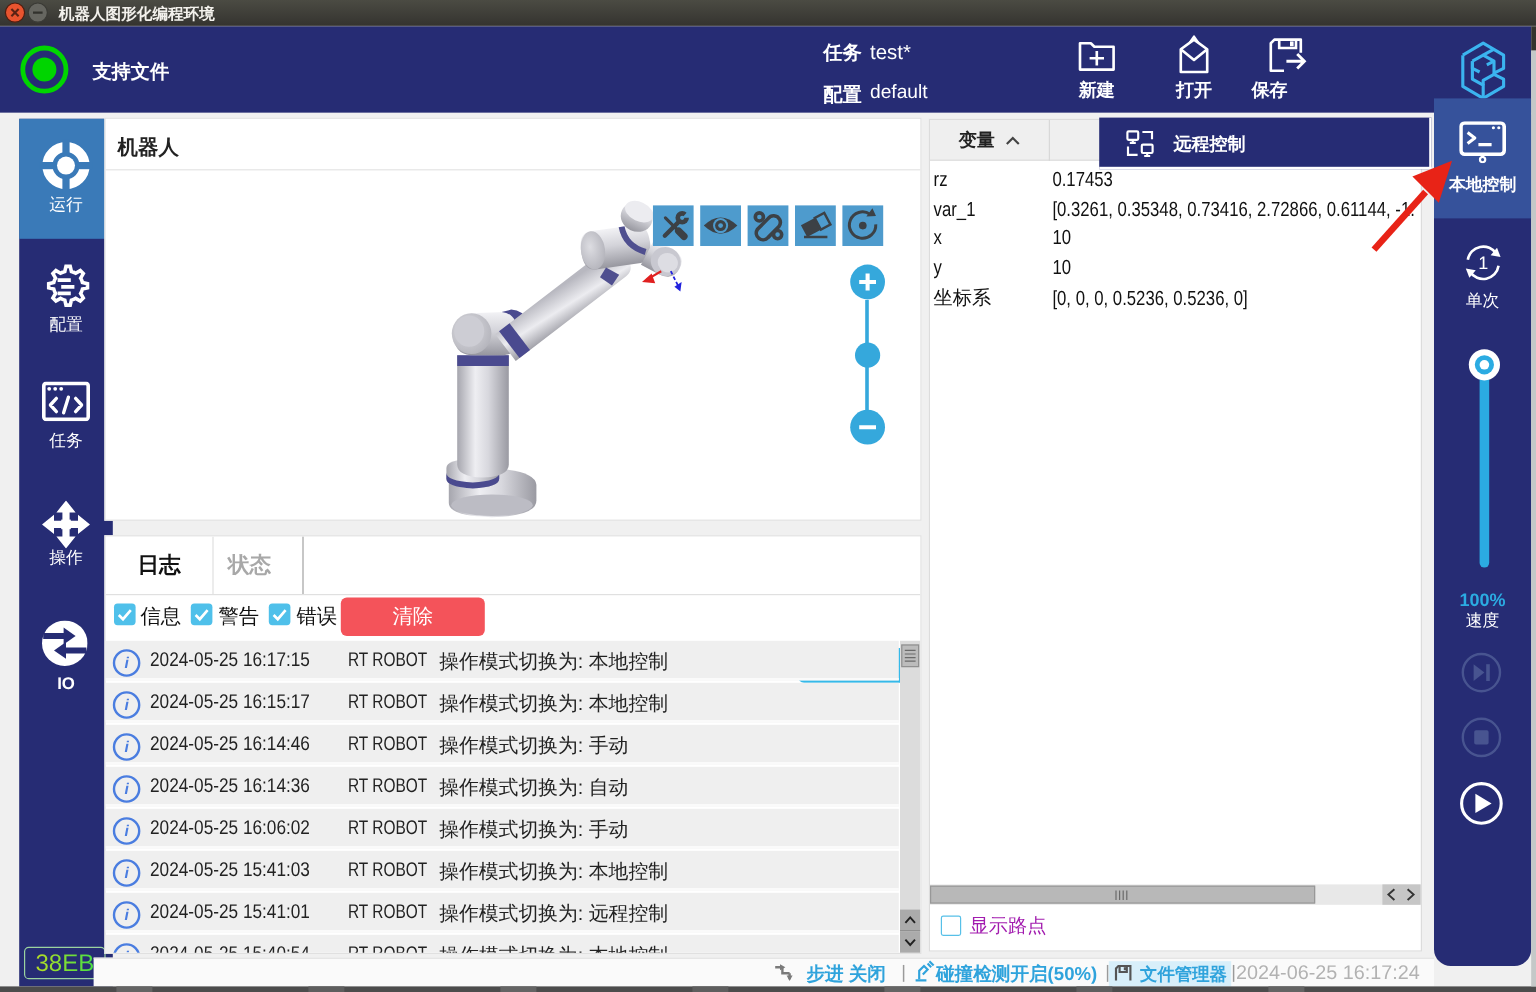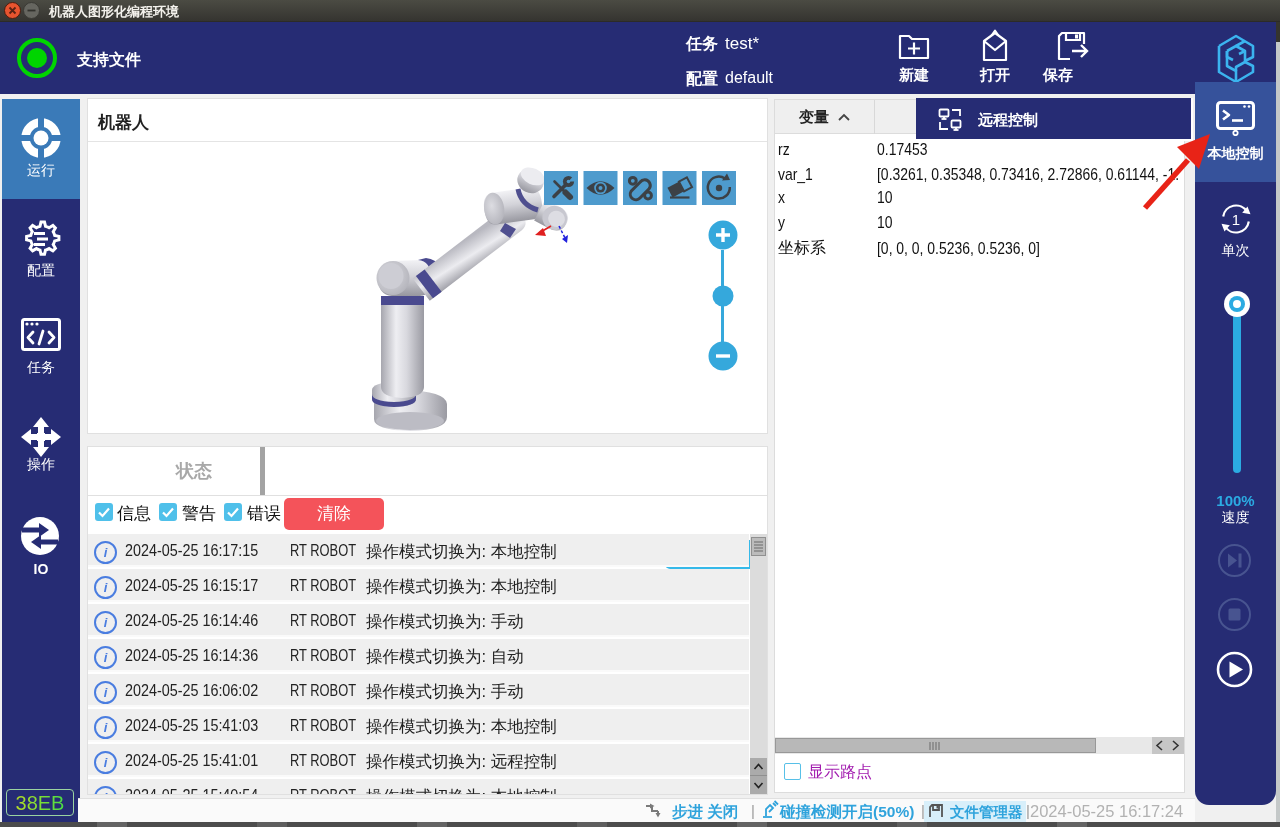--- a/index.html
+++ b/index.html
@@ -66,21 +66,21 @@
       <path d="M19 49 L36 39 L36 33 L28 29 L19 34 L19 38"></path>
       <path d="M19 13 L28 8"></path>
       <path d="M10 18 L10 24 L16 27"></path>
       <path d="M28 18 L22 21"></path>
     </g>
   </svg>
 </div>
 
 <div class="abs" style="left:0;top:94px;width:1276px;height:5px;background:#f1f1f1;"></div>
 
-<div class="abs navy" style="left:2px;top:99px;width:78px;height:723px;">
+<div class="abs navy" style="left:16px;top:99px;width:78px;height:723px;">
   <div class="abs" style="left:0;top:0;width:78px;height:100px;background:#3a7ab8;"></div>
 
   <svg class="abs" style="left:17px;top:17px;" width="44" height="44" viewBox="0 0 44 44">
     <circle cx="22" cy="22" r="15.5" stroke="#fff" stroke-width="8.4" fill="none"></circle>
     <rect x="19" y="0" width="6" height="44" fill="#3a7ab8"></rect>
     <rect x="0" y="19" width="44" height="6" fill="#3a7ab8"></rect>
     <circle cx="22" cy="22" r="7.5" fill="#fff"></circle>
   </svg>
   <div class="abs" style="left:0;top:63px;width:78px;text-align:center;font-size:14px;color:#fff;">运行</div>
 
@@ -302,39 +302,40 @@
       <circle cx="11" cy="11" r="10.5" fill="#35a8dc"></circle>
     </svg>
   <svg class="abs" style="left:620px;top:242px;" width="30" height="30">
       <circle cx="15" cy="15" r="14.5" fill="#35a8dc"></circle>
       <path d="M8 15 L22 15" stroke="#fff" stroke-width="3.4"></path>
     </svg>
 </div>
 
 <div class="abs" style="left:87px;top:446px;width:681px;height:349px;background:#fff;border:1px solid #e0e0e0;overflow:hidden;">
 
-  <div class="abs" style="left:88px;top:0;width:89px;height:48px;border-right:5px solid #a3a3a3;line-height:48px;font-size:18px;font-weight:bold;color:#a8a8a8;">状态</div>
+  <div class="abs" style="left:0;top:0;width:90px;height:48px;border-right:1px solid #e0e0e0;text-align:center;line-height:48px;font-size:18px;font-weight:bold;color:#111;">日志</div>
+  <div class="abs" style="left:76px;top:0;width:89px;height:48px;border-right:1px solid #a3a3a3;text-align:center;line-height:48px;font-size:18px;font-weight:bold;color:#a8a8a8;">状态</div>
   <div class="abs" style="left:0;top:48px;width:679px;height:1px;background:#e0e0e0;"></div>
 
   <div class="abs" style="left:7px;top:56px;width:18px;height:18px;background:#4fc0ea;border-radius:3px;"></div>
   <svg class="abs" style="left:7px;top:56px;" width="18" height="18">
       <path d="M4 9.5 L7.5 13 L14 5.5" stroke="#fff" stroke-width="2.2" fill="none"></path>
     </svg>
   <div class="abs" style="left:29px;top:55px;font-size:17px;color:#111;">信息</div>
   <div class="abs" style="left:71px;top:56px;width:18px;height:18px;background:#4fc0ea;border-radius:3px;"></div>
   <svg class="abs" style="left:71px;top:56px;" width="18" height="18">
       <path d="M4 9.5 L7.5 13 L14 5.5" stroke="#fff" stroke-width="2.2" fill="none"></path>
     </svg>
   <div class="abs" style="left:94px;top:55px;font-size:17px;color:#111;">警告</div>
   <div class="abs" style="left:136px;top:56px;width:18px;height:18px;background:#4fc0ea;border-radius:3px;"></div>
   <svg class="abs" style="left:136px;top:56px;" width="18" height="18">
       <path d="M4 9.5 L7.5 13 L14 5.5" stroke="#fff" stroke-width="2.2" fill="none"></path>
     </svg>
   <div class="abs" style="left:159px;top:55px;font-size:17px;color:#111;">错误</div>
-  <div class="abs" style="left:196px;top:51px;width:100px;height:32px;background:#f4535a;border-radius:5px;text-align:center;line-height:32px;font-size:17px;color:#fff;">清除</div>
+  <div class="abs" style="left:196px;top:51px;width:120px;height:32px;background:#f4535a;border-radius:5px;text-align:center;line-height:32px;font-size:17px;color:#fff;">清除</div>
   <div class="abs" style="left:577px;top:53px;width:100px;height:29px;background:#35b9e9;border-radius:5px;text-align:center;line-height:29px;font-size:17px;color:#102030;margin-top:40px;">支持文件</div>
 
   <div class="abs" style="left:0;top:87px;width:661px;height:262px;">
     <div class="logrow" style="top:0;">
         <span class="d">2024-05-25 16:17:15</span>
         <span class="r">RT ROBOT</span>
         <span class="m">操作模式切换为: 本地控制</span>
       </div>
     <div class="logrow" style="top:35px;">
         <span class="d">2024-05-25 16:15:17</span>
@@ -462,21 +463,21 @@
   <div class="abs" style="left:702px;top:3px;font-size:15.5px;font-weight:bold;color:#2fa3dc;">碰撞检测开启(50%)</div>
   <div class="abs" style="left:843px;top:3px;font-size:15px;color:#9a9a9a;">|</div>
   <div class="abs" style="left:846px;top:2px;width:102px;height:21px;background:#d8effa;"></div>
   <svg class="abs" style="left:849px;top:3px;" width="18" height="18" viewBox="0 0 18 18">
     <path d="M3 15 L3 5 L5 3 L15 3 L15 15" fill="none" stroke="#555" stroke-width="1.8"></path>
     <path d="M6 3 L6 8 L12 8 L12 3" fill="none" stroke="#555" stroke-width="1.8"></path>
     <rect x="9.5" y="4" width="1.8" height="2.5" fill="#555"></rect>
   </svg>
   <div class="abs" style="left:872px;top:4px;font-size:14.5px;font-weight:bold;color:#2fa3dc;">文件管理器</div>
   <div class="abs" style="left:948px;top:3px;font-size:15px;color:#9a9a9a;">|</div>
-  <div class="abs" style="left:952px;top:3px;font-size:16.5px;color:#b2b2b2;">2024-05-25 16:17:24</div>
+  <div class="abs" style="left:952px;top:3px;font-size:16.5px;color:#b2b2b2;">2024-06-25 16:17:24</div>
 </div>
 
 <div class="abs" style="left:0;top:822px;width:1280px;height:5px;background:#4c4c4c;">
   <div class="abs" style="left:97px;top:0;width:30px;height:5px;background:#646464;"></div>
   <div class="abs" style="left:257px;top:0;width:30px;height:5px;background:#5e5e5e;"></div>
   <div class="abs" style="left:417px;top:0;width:30px;height:5px;background:#646464;"></div>
   <div class="abs" style="left:577px;top:0;width:30px;height:5px;background:#5e5e5e;"></div>
   <div class="abs" style="left:737px;top:0;width:30px;height:5px;background:#646464;"></div>
   <div class="abs" style="left:897px;top:0;width:30px;height:5px;background:#5e5e5e;"></div>
   <div class="abs" style="left:1057px;top:0;width:30px;height:5px;background:#646464;"></div>

